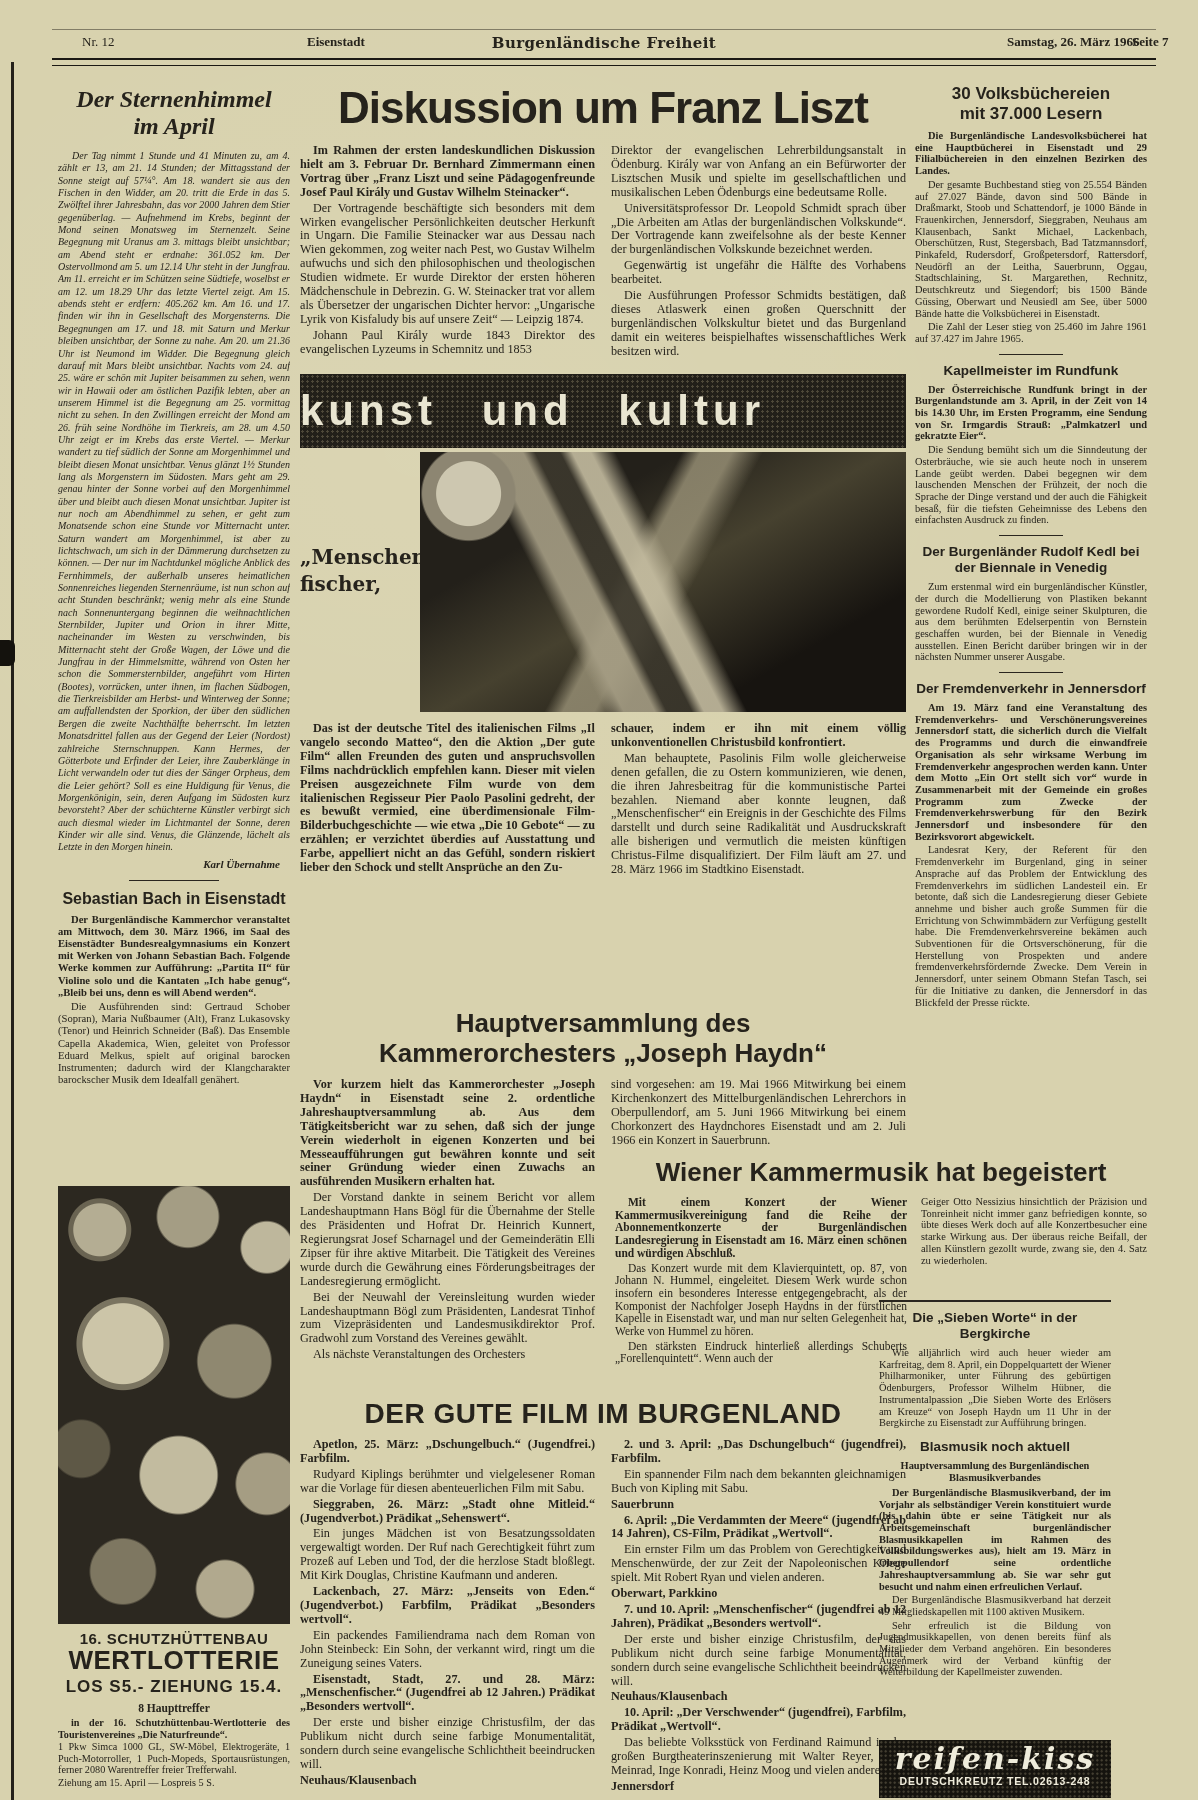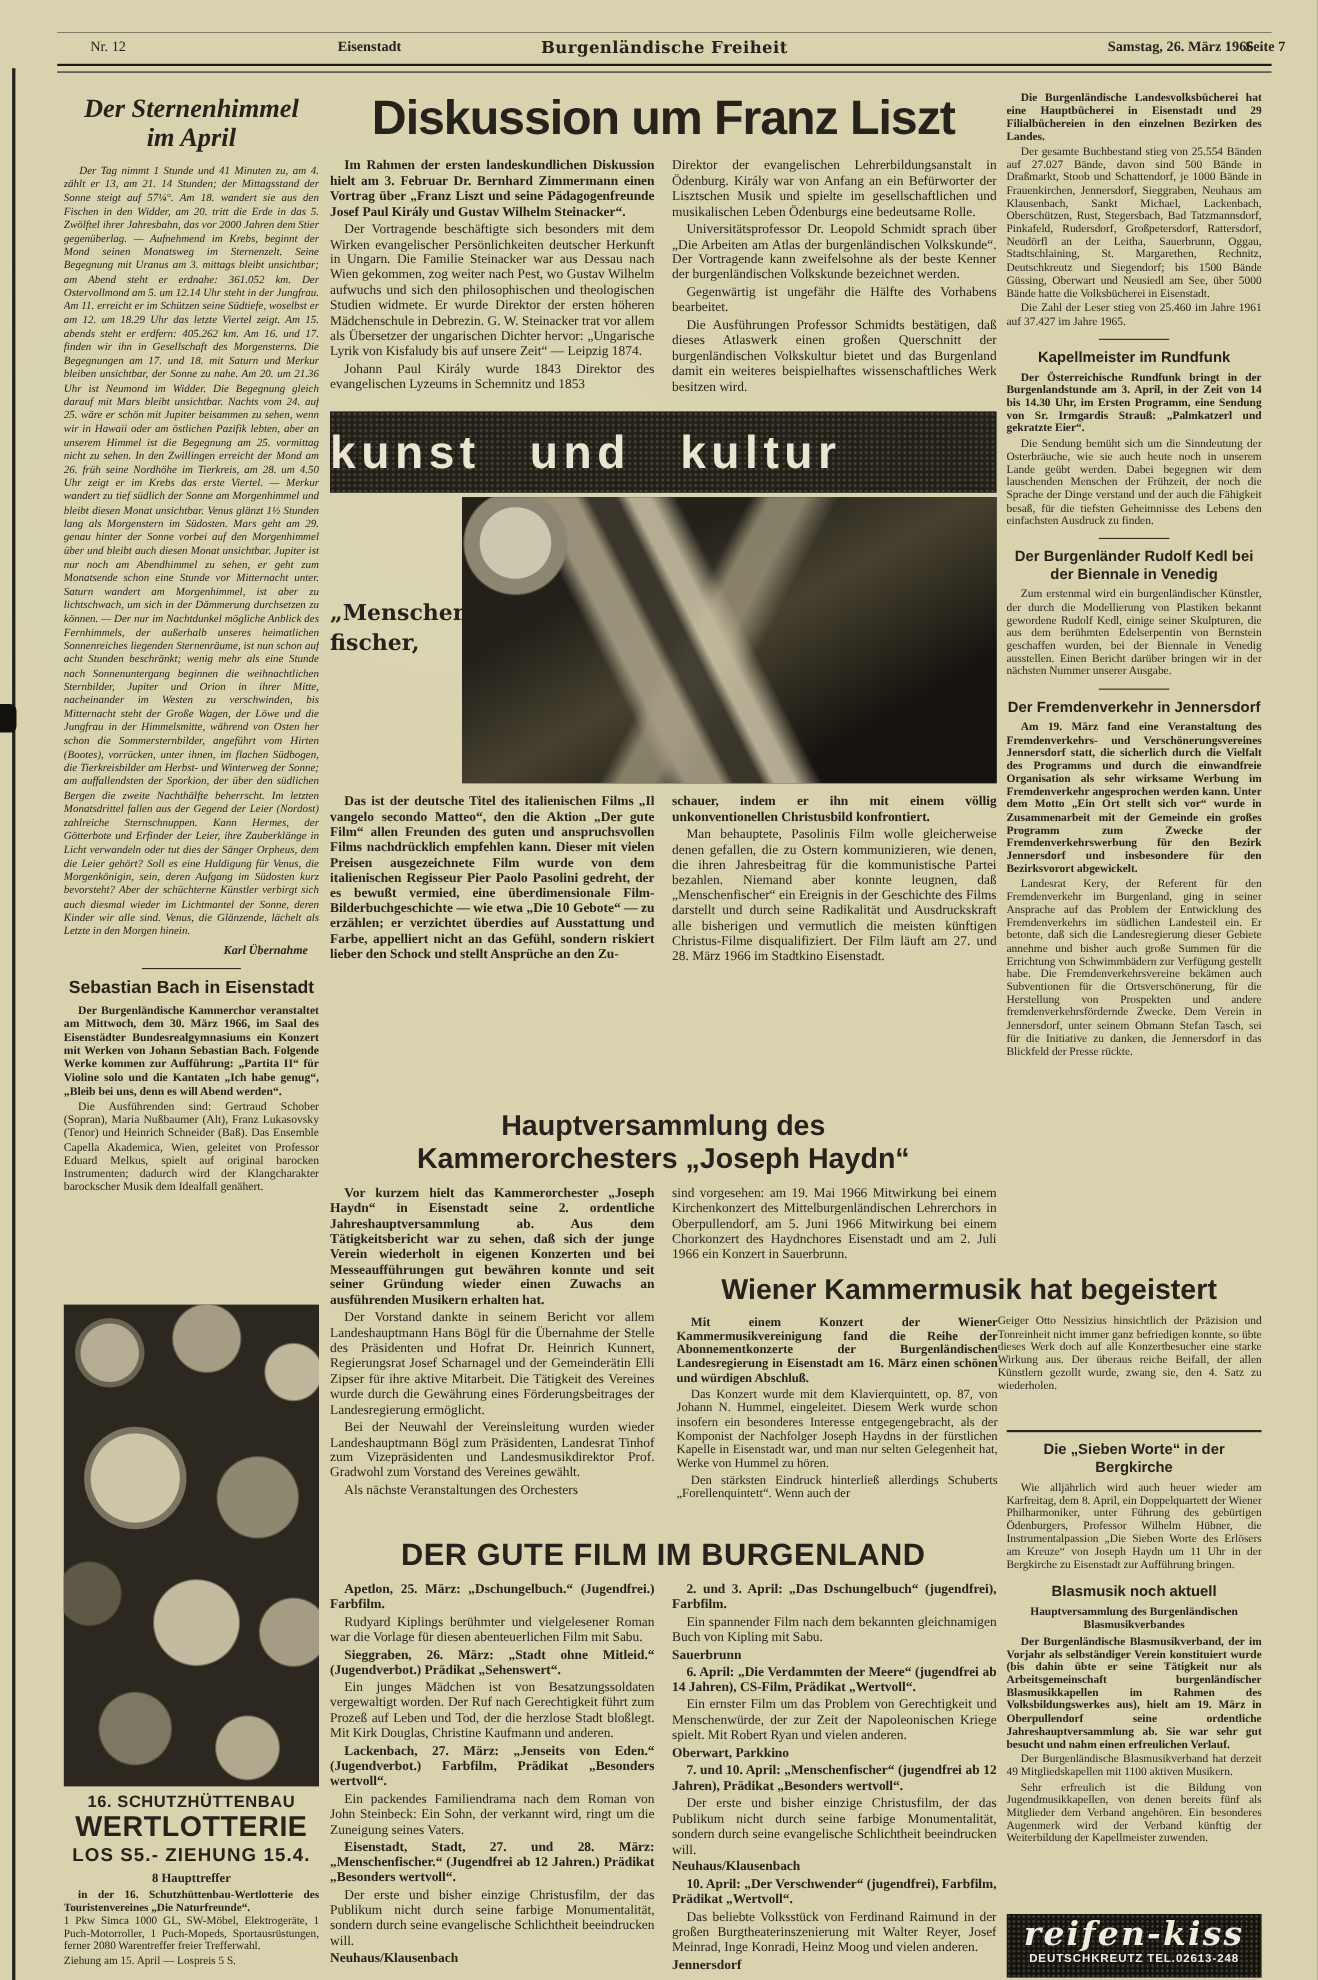--- a/index.html
+++ b/index.html
@@ -73,29 +73,29 @@
      radial-gradient(circle at 10% 16%, #cdc7b0 0 32px, #8d8672 33px 46px, transparent 48px),
      linear-gradient(63deg, transparent 30%, rgba(165,157,132,.9) 33% 38%, rgba(60,56,45,.9) 40% 44%, rgba(196,188,160,.9) 46% 49%, transparent 53%),
      linear-gradient(118deg, transparent 42%, rgba(156,148,121,.8) 45% 50%, transparent 55%),
      linear-gradient(150deg, #23201a 0 28%, #46412f 50%, #171410 78%),#1a1712;}
   .film-cols{position:absolute;left:300px;top:722px;width:606px;height:320px;}
   .haupt{position:absolute;left:300px;top:1008px;width:606px;}
   .haupt-h{font:bold 26px/30px "Liberation Sans","DejaVu Sans",sans-serif;text-align:center;margin:0 0 10px;}
   .haupt .cols2{height:350px;align-items:flex-start;}
   .wiener{position:absolute;left:615px;top:1158px;width:532px;}
   .wiener-h{font:bold 26px/29px "Liberation Sans","DejaVu Sans",sans-serif;text-align:center;margin:0 0 9px;white-space:nowrap;}
-  .wiener-cols{display:flex;height:196px;overflow:hidden;}
+  .wiener-cols{display:flex;gap:14px;height:196px;overflow:hidden;}
   .wiener-c1{width:292px;flex:none;}
   .wiener-c2{flex:1;min-width:0;}
   .guterfilm{position:absolute;left:300px;top:1398px;width:606px;}
   .gf-h{font:bold 28px/32px "Liberation Sans","DejaVu Sans",sans-serif;text-align:center;letter-spacing:.5px;margin:0 0 8px;}
   .guterfilm .cols2{height:358px;align-items:flex-start;}
   
   .colD{position:absolute;left:915px;top:84px;width:232px;height:1076px;overflow:hidden;}
-  .colD2{position:absolute;left:915px;top:1300px;width:232px;height:498px;display:flex;flex-direction:column;overflow:hidden;}
+  .colD2{position:absolute;left:879px;top:1300px;width:232px;height:498px;display:flex;flex-direction:column;overflow:hidden;}
   .vb-h{font:bold 17px/20px "Liberation Sans","DejaVu Sans",sans-serif;text-align:center;margin:0 0 6px;}
   .d-h{font:bold 13.5px/16px "Liberation Sans","DejaVu Sans",sans-serif;text-align:center;margin:0 0 5px;}
   .blas-sub{font:bold 10.4px/12px "Liberation Serif",serif;text-align:center;margin:0 0 3px;}
   .reifen{margin-top:auto;height:58px;background:radial-gradient(#464133 1.1px, transparent 1.3px) 0 0/4.5px 4.5px,#15130e;
     color:#efecdb;text-align:center;padding-top:2px;box-sizing:border-box;}
   .reifen-brand{font:bold italic 30px/34px "DejaVu Serif",serif;letter-spacing:2px;}
   .reifen-sub{font:bold 10.5px/11px "Liberation Sans",sans-serif;letter-spacing:.8px;}
 </style>
 </head>
 <body>
@@ -229,20 +229,21 @@
           <p class="b c">Neuhaus/Klausenbach</p>
           <p class="b">10. April: „Der Verschwender“ (jugendfrei), Farbfilm, Prädikat „Wertvoll“.</p>
           <p>Das beliebte Volksstück von Ferdinand Raimund in der großen Burgtheaterinszenierung mit Walter Reyer, Josef Meinrad, Inge Konradi, Heinz Moog und vielen anderen.</p>
           <p class="b c">Jennersdorf</p>
         </div>
     </div>
   </div>
 
   <div class="colD">
     <div>
+      <h4 class="vb-h"><span>30 Volksbüchereien</span><br><span>mit 37.000 Lesern</span></h4>
       <div class="serifcol cold">
           <p class="b">Die Burgenländische Landesvolksbücherei hat eine Hauptbücherei in Eisenstadt und 29 Filialbüchereien in den einzelnen Bezirken des Landes.</p>
           <p>Der gesamte Buchbestand stieg von 25.554 Bänden auf 27.027 Bände, davon sind 500 Bände in Draßmarkt, Stoob und Schattendorf, je 1000 Bände in Frauenkirchen, Jennersdorf, Sieggraben, Neuhaus am Klausenbach, Sankt Michael, Lackenbach, Oberschützen, Rust, Stegersbach, Bad Tatzmannsdorf, Pinkafeld, Rudersdorf, Großpetersdorf, Rattersdorf, Neudörfl an der Leitha, Sauerbrunn, Oggau, Stadtschlaining, St. Margarethen, Rechnitz, Deutschkreutz und Siegendorf; bis 1500 Bände Güssing, Oberwart und Neusiedl am See, über 5000 Bände hatte die Volksbücherei in Eisenstadt.</p>
           <p>Die Zahl der Leser stieg von 25.460 im Jahre 1961 auf 37.427 im Jahre 1965.</p>
         </div>
     </div>
     <div class="sdiv"></div>
     <div>
       <h4 class="d-h">Kapellmeister im Rundfunk</h4>
       <div class="serifcol cold">

